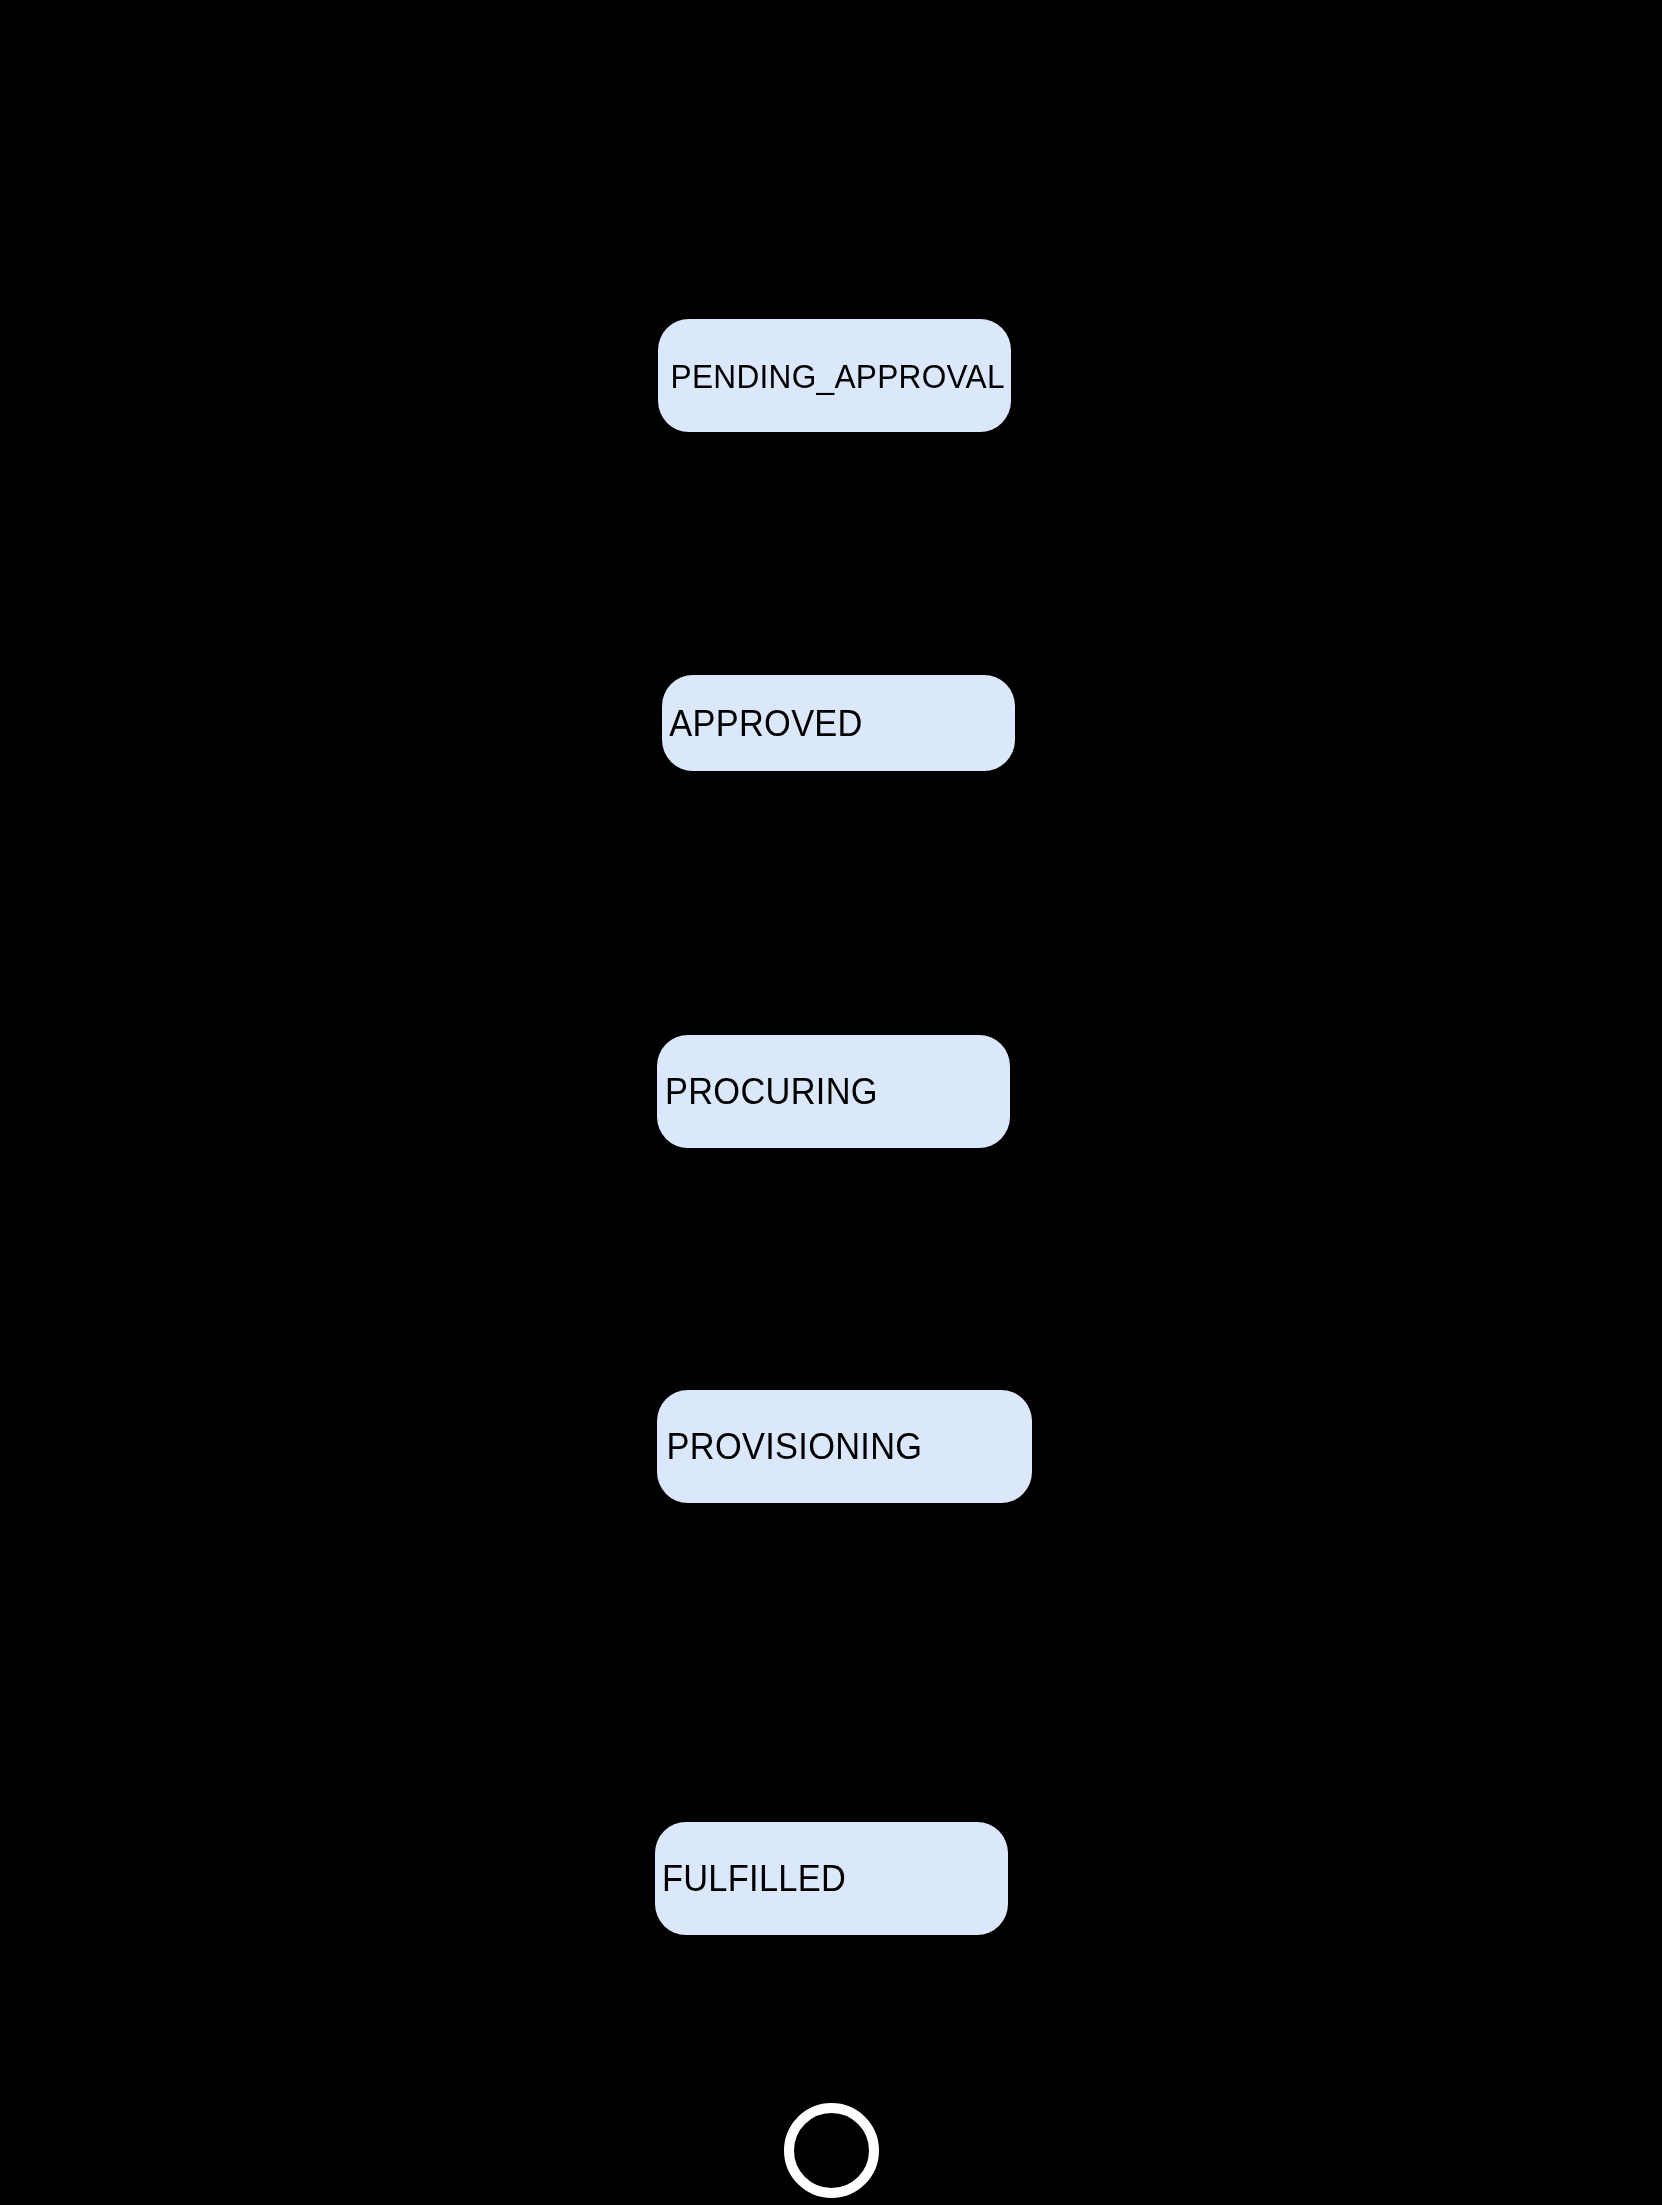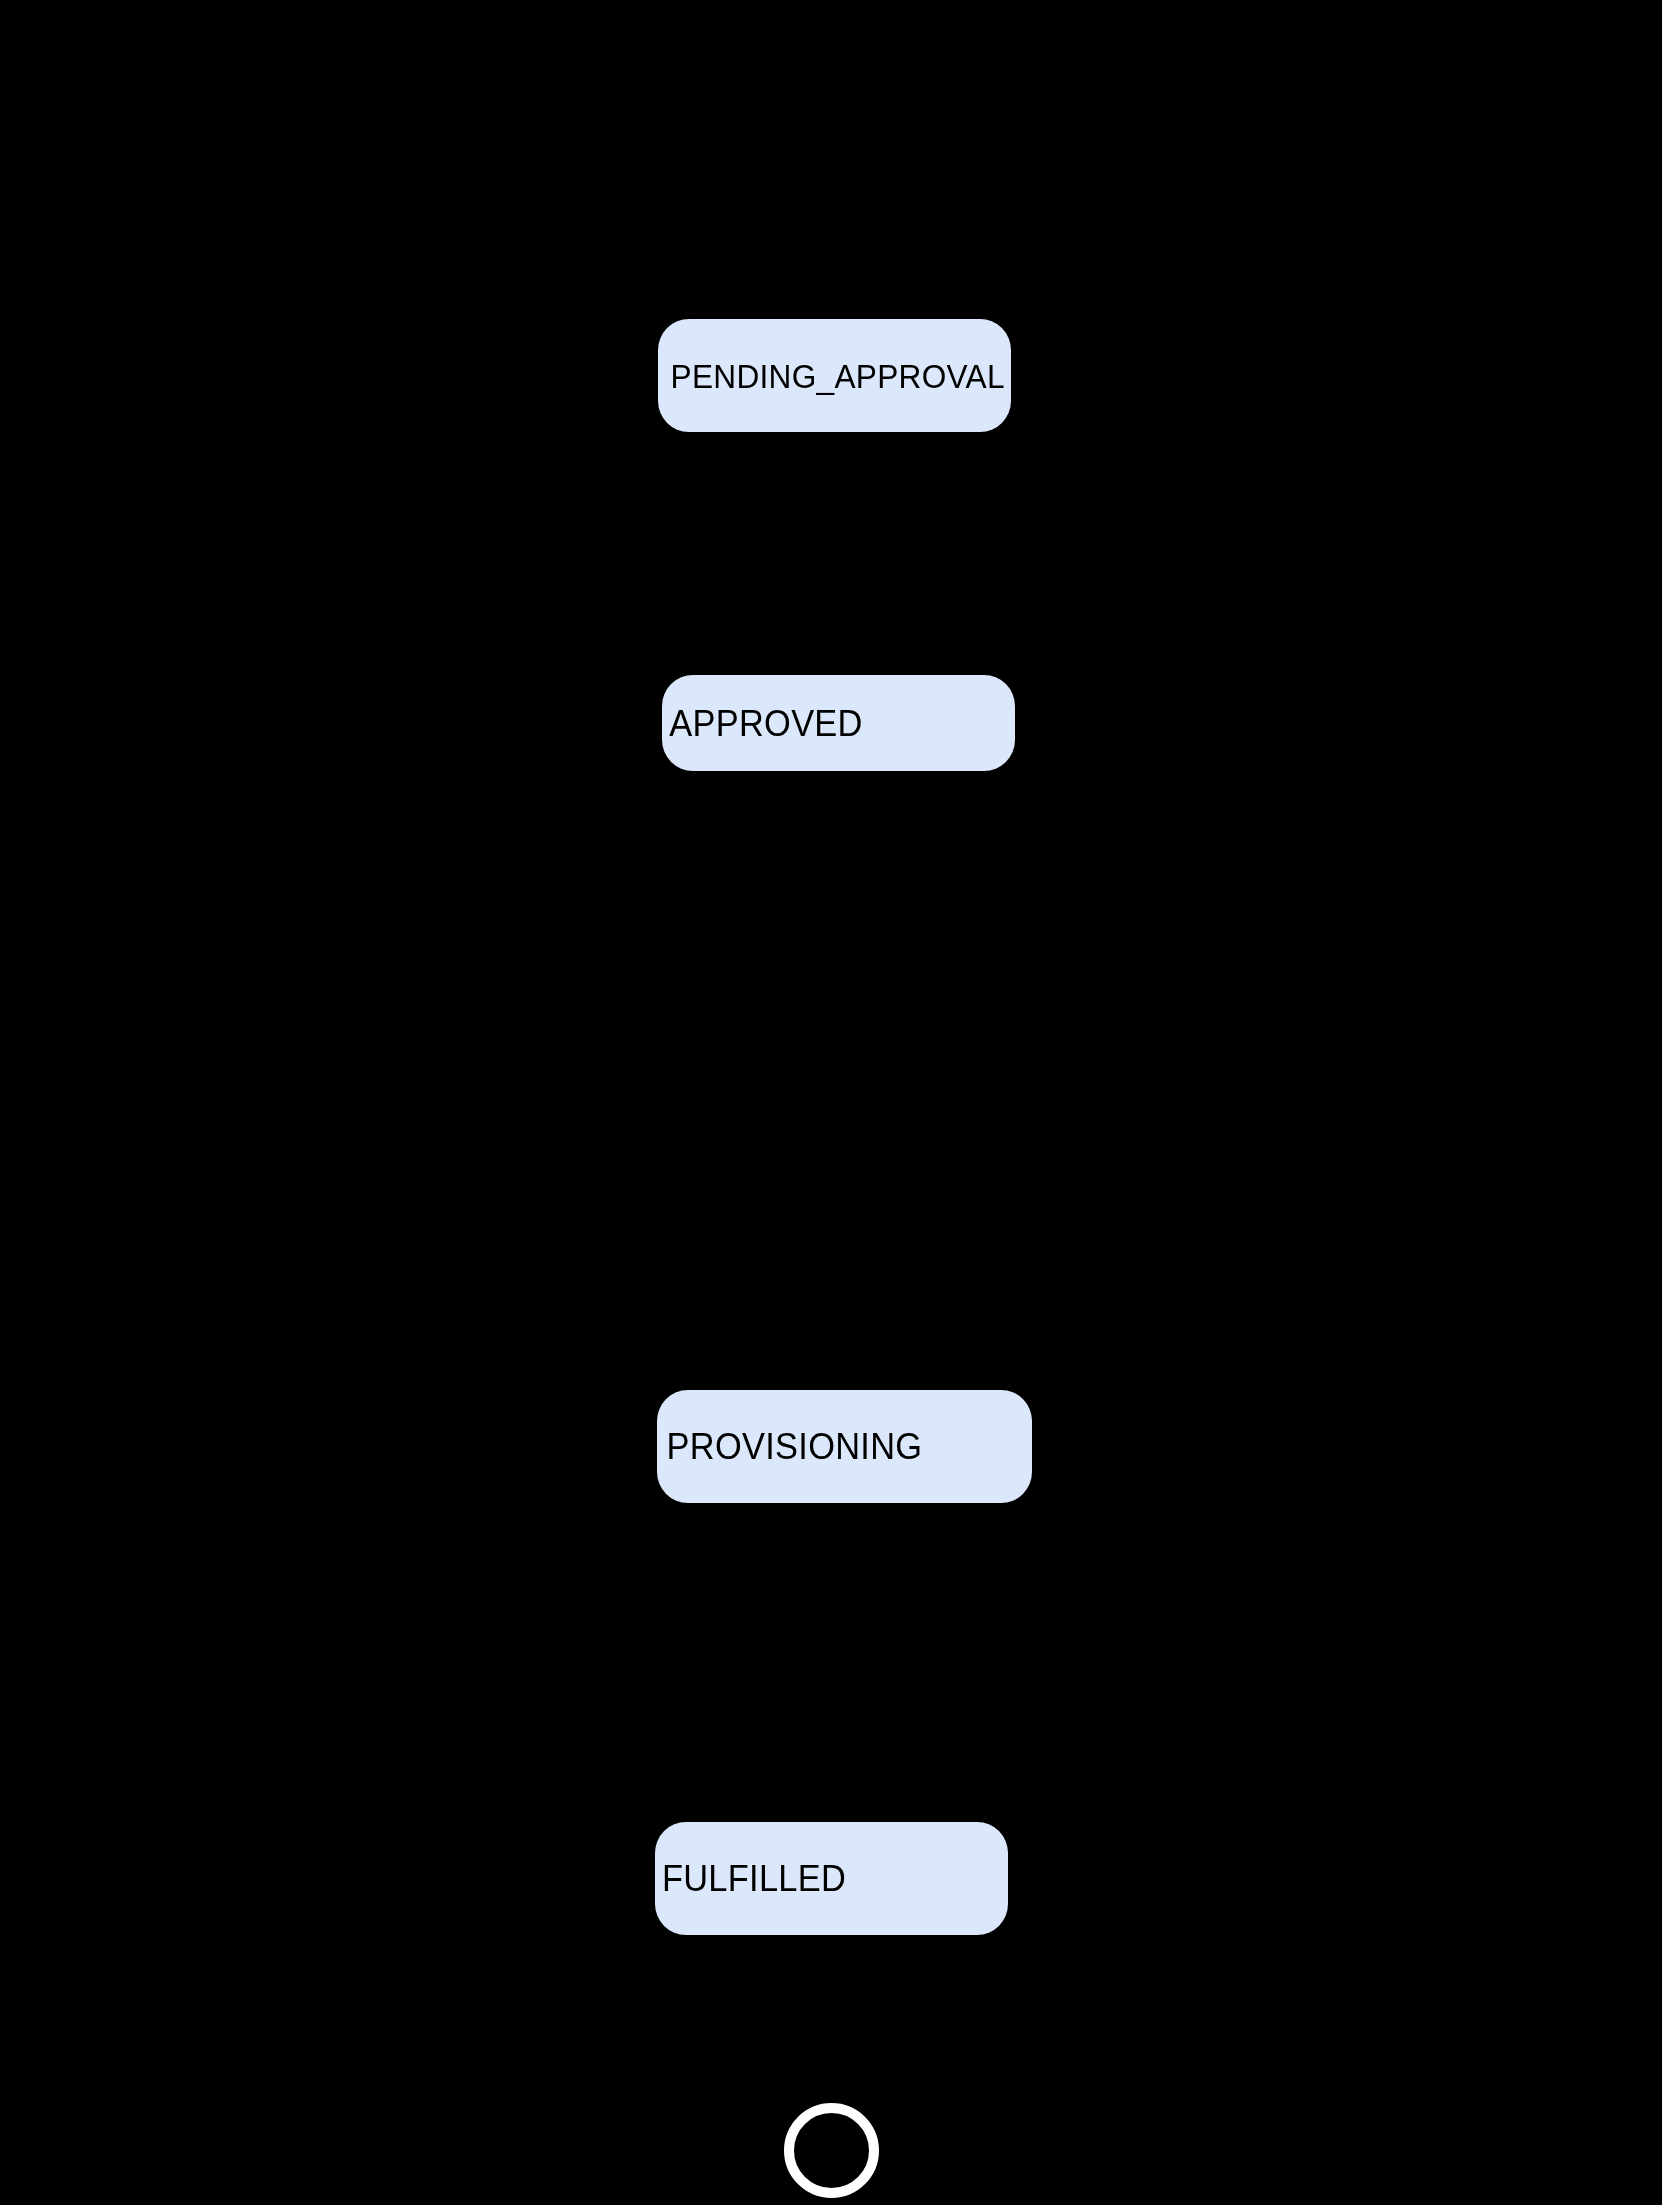--- a/index.html
+++ b/index.html
@@ -79,20 +79,23 @@
   </svg>
 
   <div class="flow-node" id="node-0" style="left: 658px; top: 319px; width: 353px; height: 113px; background: rgb(219, 231, 250); color: rgb(0, 0, 0); font-size: 34px;">
     <span class="node-label">PENDING_APPROVAL</span>
   </div>
 
   <div class="flow-node" id="node-1" style="left: 662px; top: 675px; width: 353px; height: 96px; background: rgb(219, 231, 250); color: rgb(0, 0, 0); font-size: 37px;">
     <span class="node-label">APPROVED</span>
   </div>
 
+  <div class="flow-node" id="node-2" style="left: 657px; top: 1035px; width: 353px; height: 113px; background: rgb(219, 231, 250); color: rgb(0, 0, 0); font-size: 37px;">
+    <span class="node-label">PROCURING</span>
+  </div>
 
   <div class="flow-node" id="node-3" style="left: 657px; top: 1390px; width: 375px; height: 113px; background: rgb(219, 231, 250); color: rgb(0, 0, 0); font-size: 37px;">
     <span class="node-label">PROVISIONING</span>
   </div>
 
   <div class="flow-node" id="node-4" style="left: 655px; top: 1822px; width: 353px; height: 113px; background: rgb(219, 231, 250); color: rgb(0, 0, 0); font-size: 37px;">
     <span class="node-label">FULFILLED</span>
   </div>
 
   <div class="end-state" id="end-state-node" style="left: 784px; top: 2103px; width: 95px; height: 95px; border: 10.7px solid rgb(255, 255, 255);"></div>

